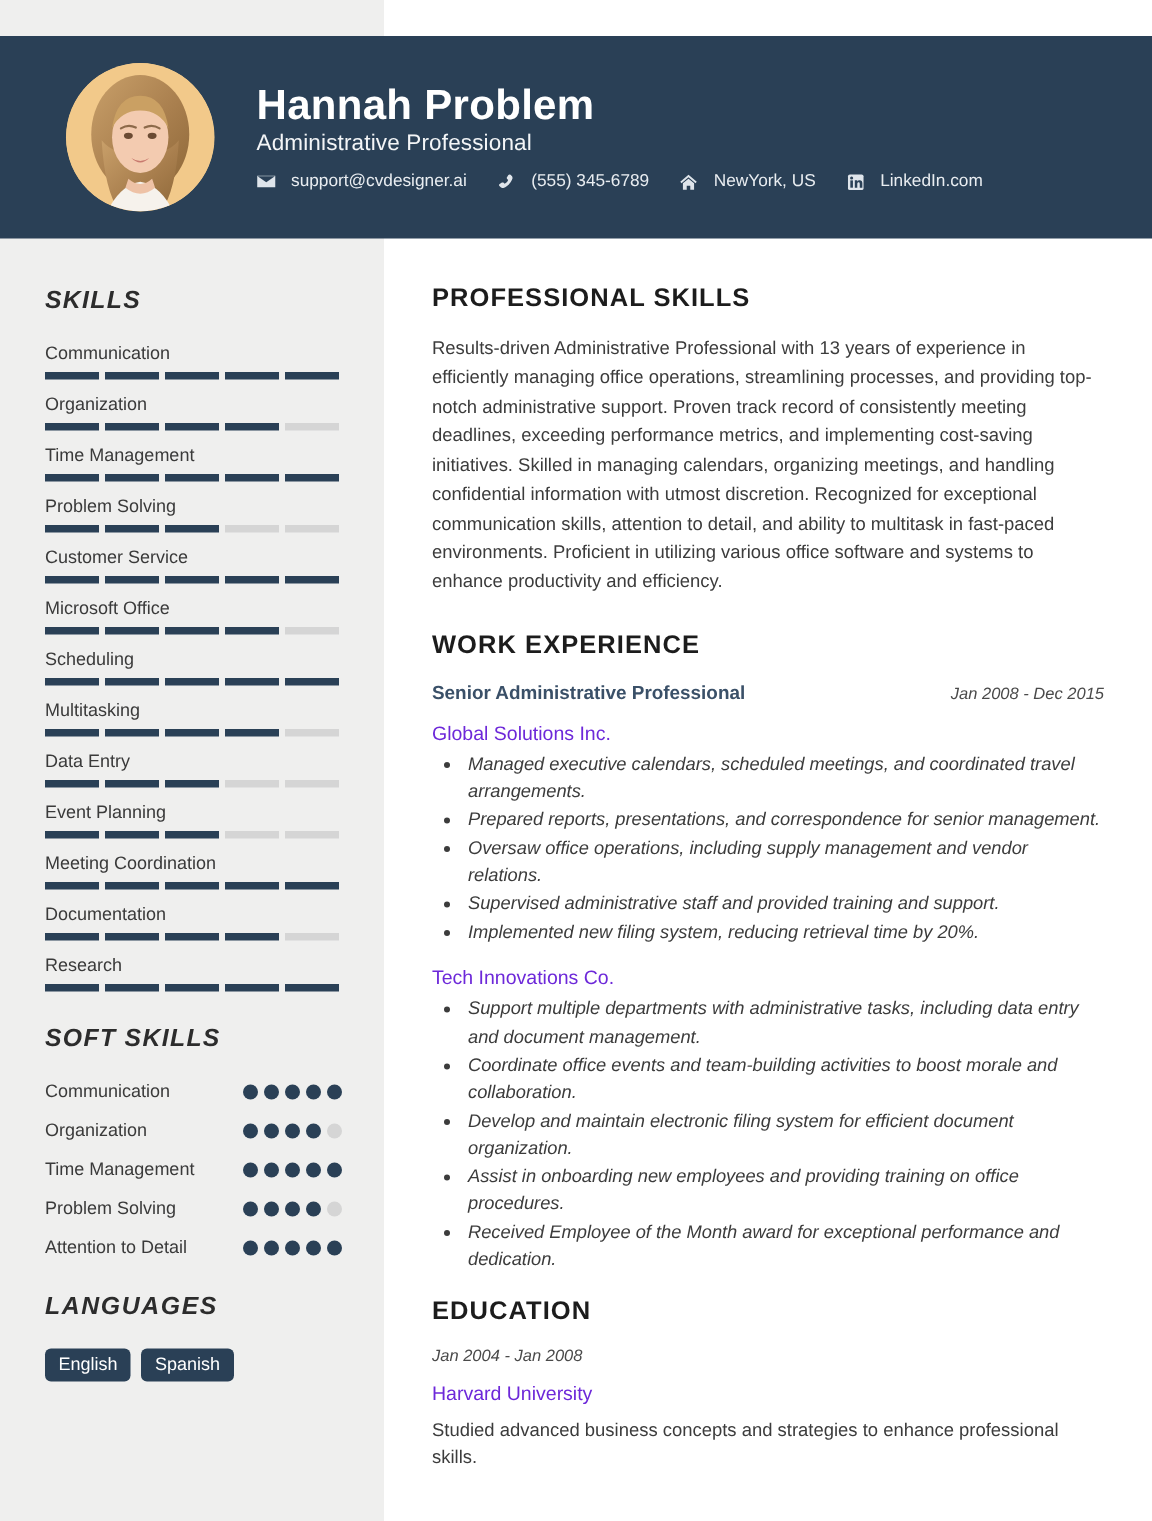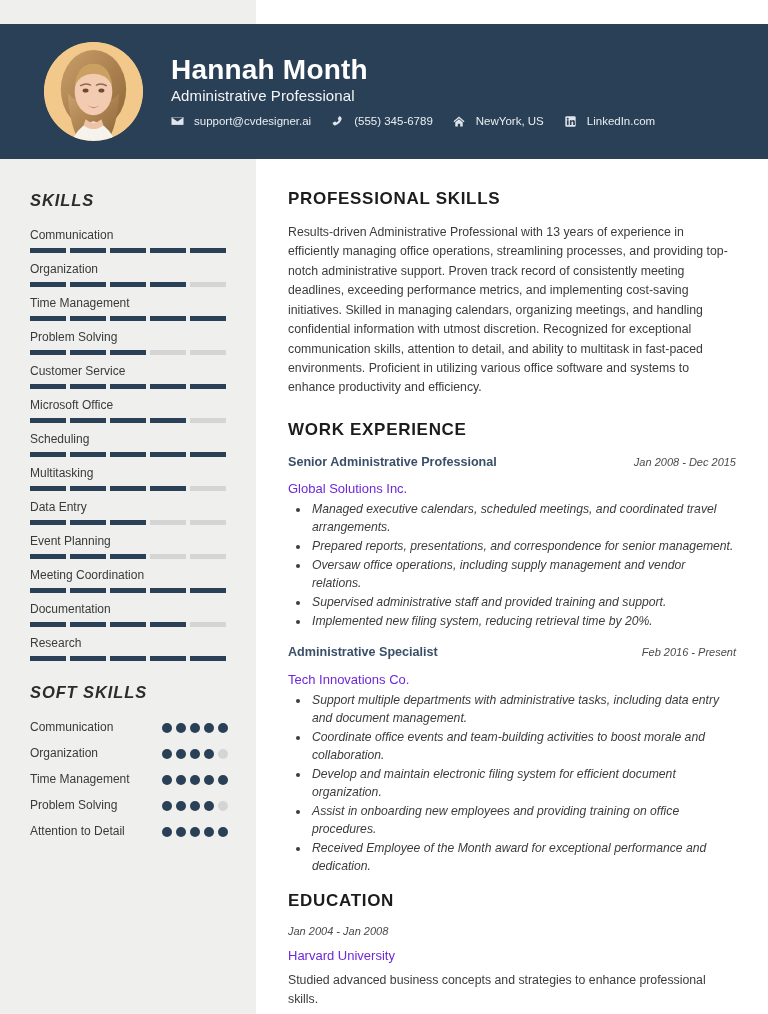--- a/index.html
+++ b/index.html
@@ -253,21 +253,21 @@
           <ellipse cx="42" cy="49" rx="3" ry="2.1" fill="#6b4b33"></ellipse>
           <ellipse cx="58" cy="49" rx="3" ry="2.1" fill="#6b4b33"></ellipse>
           <path d="M37 44 q5 -3 10 -0.5" stroke="#8d6a4a" stroke-width="1.5" fill="none" stroke-linecap="round"></path>
           <path d="M53 43.5 q5 -2.5 10 0.5" stroke="#8d6a4a" stroke-width="1.5" fill="none" stroke-linecap="round"></path>
           <path d="M48 53 q2 5 4 2" stroke="#d8a municipal" fill="none"></path>
           <path d="M44 64 q6 4 12 0 q-6 6 -12 0 z" fill="#c8796e"></path>
         </g>
       </svg>
     </div>
     <div class="header-text">
-      <div class="name">Hannah Month</div>
+      <div class="name">Hannah Problem</div>
       <div class="role">Administrative Professional</div>
       <div class="contacts">
         <div class="contact">
           <span class="ic">
             <svg viewBox="0 0 16 12" width="13" height="10">
                 <path d="M1 1h14v10H1z" fill="none"></path>
                 <path d="M0.6 1.2h14.8v9.6H0.6z" fill="#dfe5eb"></path>
                 <path d="M0.9 1.6l7.1 5 7.1-5z" fill="#2a4056"></path>
               </svg>
           </span>
@@ -492,20 +492,27 @@
               <div class="dot on"></div>
               <div class="dot on"></div>
               <div class="dot on"></div>
               <div class="dot on"></div>
               <div class="dot on"></div>
             </div>
           </div>
         </div>
     </div>
 
+    <div class="sb-block">
+      <div class="side-heading langs">LANGUAGES</div>
+      <div class="lang-tags" id="lang-tags">
+          <span class="lang-tag">English</span>
+          <span class="lang-tag">Spanish</span>
+        </div>
+    </div>
 
   </div>
 
   <div class="main">
 
     <div>
       <div class="main-heading">PROFESSIONAL SKILLS</div>
       <p class="summary">Results-driven Administrative Professional with 13 years of experience in efficiently managing office operations, streamlining processes, and providing top-notch administrative support. Proven track record of consistently meeting deadlines, exceeding performance metrics, and implementing cost-saving initiatives. Skilled in managing calendars, organizing meetings, and handling confidential information with utmost discretion. Recognized for exceptional communication skills, attention to detail, and ability to multitask in fast-paced environments. Proficient in utilizing various office software and systems to enhance productivity and efficiency.</p>
     </div>
 
@@ -520,24 +527,20 @@
             <div class="exp-org">Global Solutions Inc.</div>
             <ul class="bullets">
               <li>Managed executive calendars, scheduled meetings, and coordinated travel arrangements.</li>
               <li>Prepared reports, presentations, and correspondence for senior management.</li>
               <li>Oversaw office operations, including supply management and vendor relations.</li>
               <li>Supervised administrative staff and provided training and support.</li>
               <li>Implemented new filing system, reducing retrieval time by 20%.</li>
             </ul>
           </div>
           <div class="exp-item">
-            <div class="exp-top">
-              <div class="exp-title">Administrative Specialist</div>
-              <div class="exp-date">Feb 2016 - Present</div>
-            </div>
             <div class="exp-org">Tech Innovations Co.</div>
             <ul class="bullets">
               <li>Support multiple departments with administrative tasks, including data entry and document management.</li>
               <li>Coordinate office events and team-building activities to boost morale and collaboration.</li>
               <li>Develop and maintain electronic filing system for efficient document organization.</li>
               <li>Assist in onboarding new employees and providing training on office procedures.</li>
               <li>Received Employee of the Month award for exceptional performance and dedication.</li>
             </ul>
           </div>
         </div>

